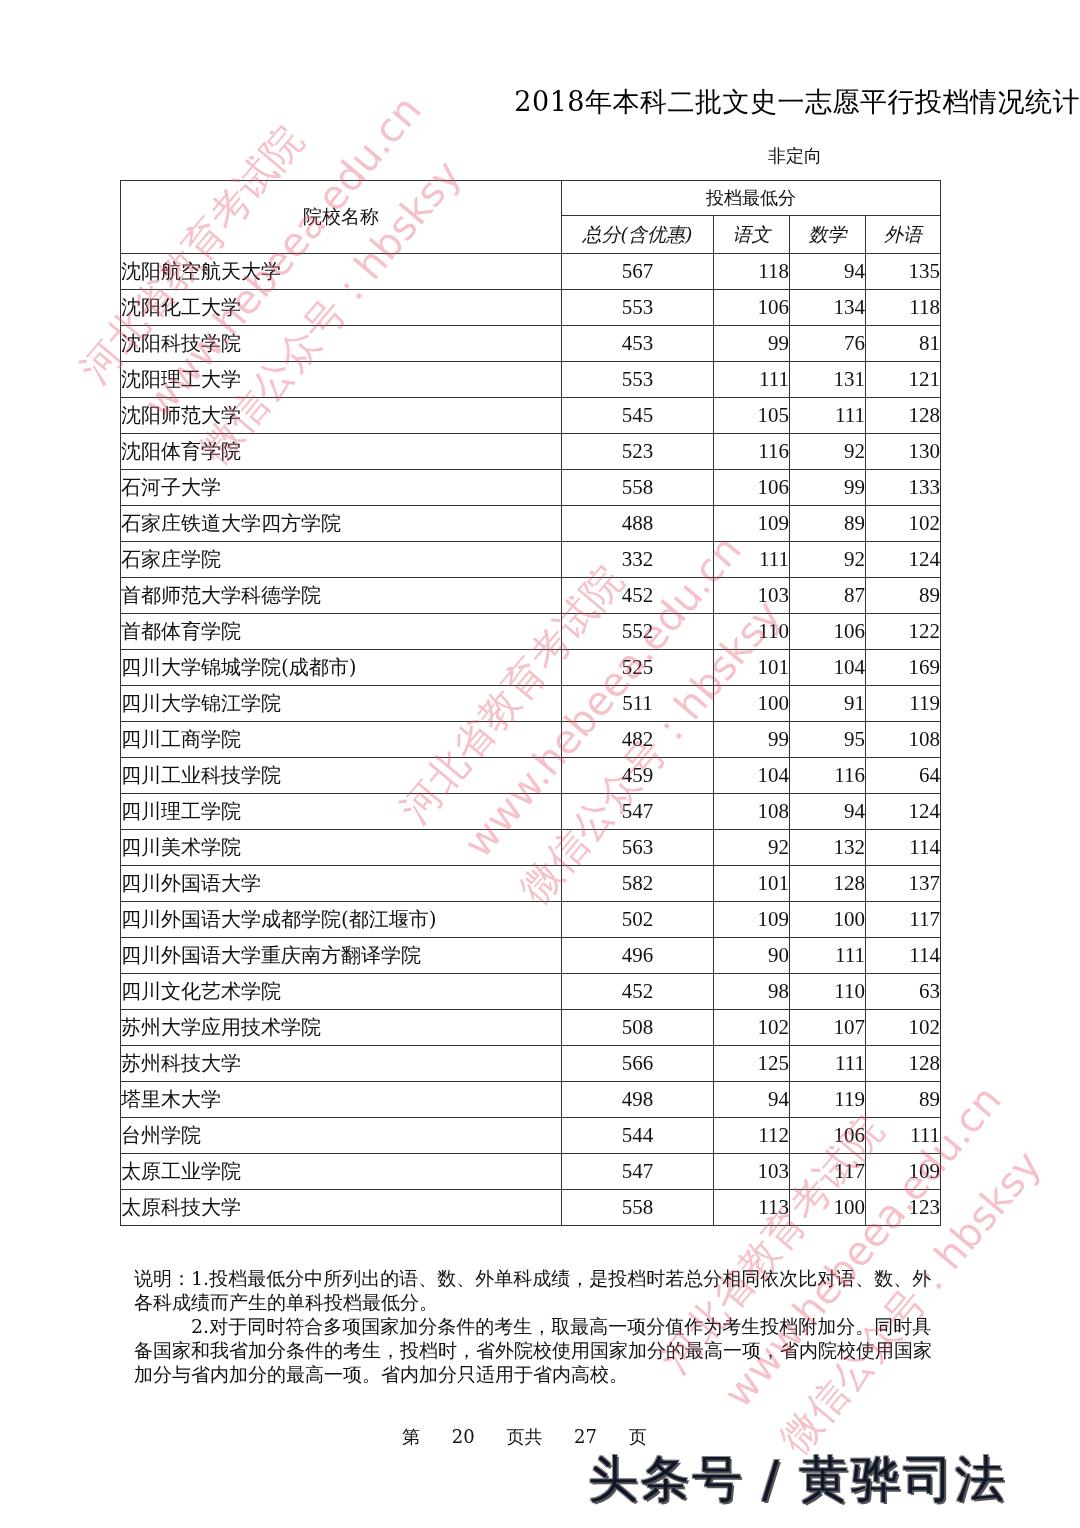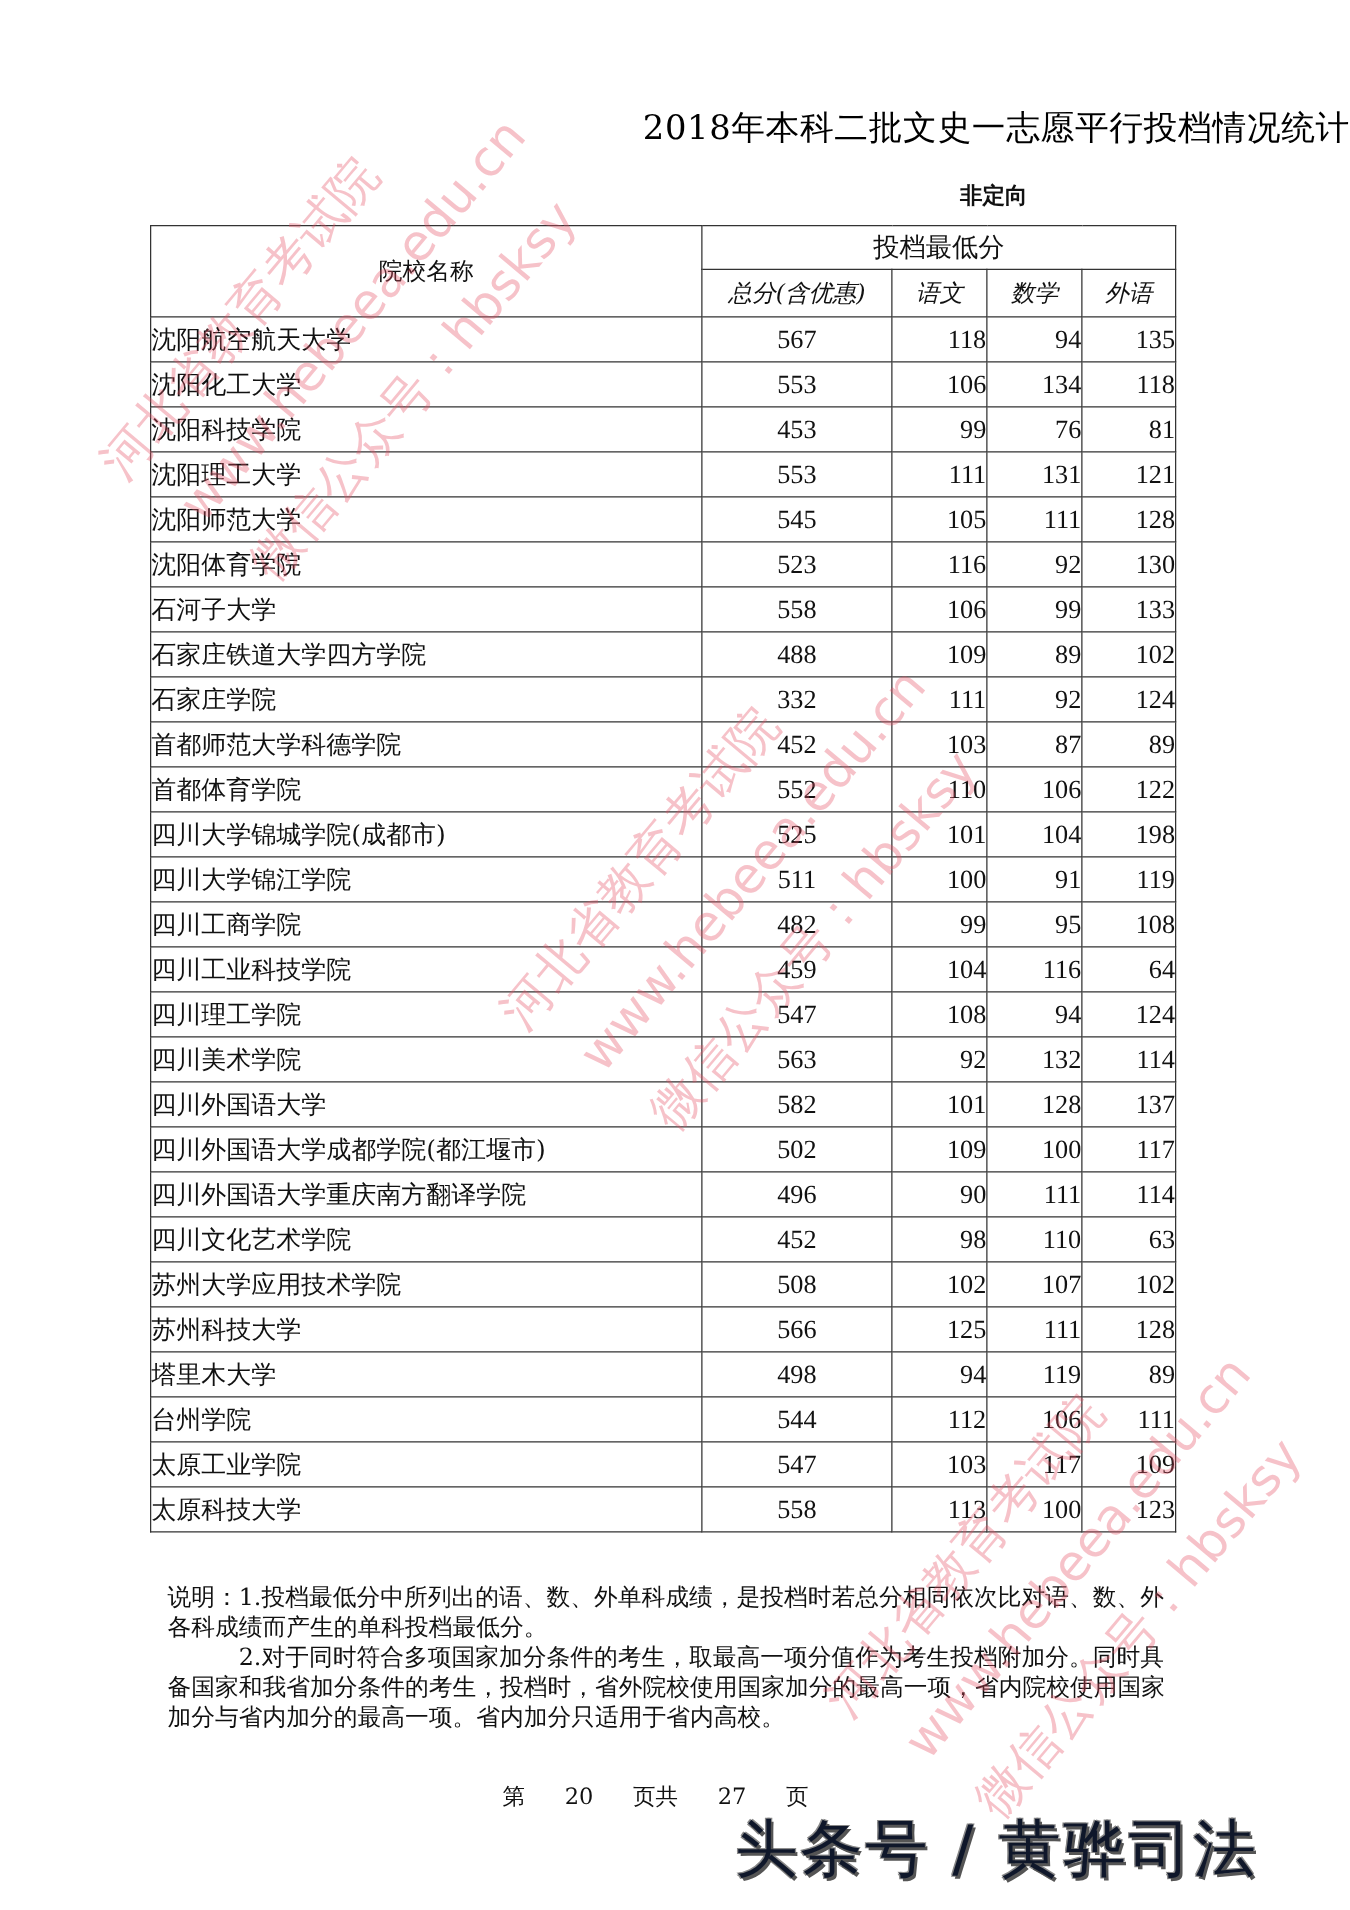--- a/index.html
+++ b/index.html
@@ -5,37 +5,37 @@
   html, body { margin: 0; padding: 0; }
   body {
     width: 1080px; height: 1528px; background: #ffffff; position: relative; overflow: hidden;
     font-family: "DejaVu Serif", "Liberation Serif", serif; color: #111;
   }
   .title {
     position: absolute; top: 84px; left: 0; width: 1080px; text-align: right;
     font-size: 27px; letter-spacing: 0.5px; color: #000000;
   }
   .subtitle {
-    position: absolute; top: 144px; left: 768px; font-size: 18px; font-weight: bold;
+    position: absolute; top: 144px; left: 768px; font-size: 18px; font-weight: normal;
     font-family: "DejaVu Sans", "Liberation Sans", sans-serif;
   }
   table.scores {
     position: absolute; top: 180px; left: 120px; width: 820px;
     border-collapse: collapse; table-layout: fixed; padding-left: 21px;
   }
   table.scores td, table.scores th {
     border: 1.5px solid #333; padding: 0; font-weight: normal;
   }
   table.scores col.c-name { width: 441px; }
   table.scores col.c-total { width: 152px; }
   table.scores col.c-chn { width: 76px; }
   table.scores col.c-math { width: 76px; }
   table.scores col.c-eng { width: 75px; }
   th.h-name { height: 72px; font-size: 19px; text-align: center; }
-  th.h-group { height: 34px; font-size: 21px; text-align: center; }
+  th.h-group { height: 34px; font-size: 18px; text-align: center; }
   th.h-sub { height: 36px; font-size: 19px; text-align: center; font-style: italic; }
   tr.row td { height: 35px; }
   td.name { font-size: 20px; padding-left: 7px; text-align: left; white-space: nowrap; }
   td.num {
     font-family: "Liberation Serif", "DejaVu Serif", serif; font-weight: bold; font-size: 21px;
   }
   td.total { text-align: center; }
   td.sub { text-align: right; padding-right: 10px; }
   .notes {
     position: absolute; top: 1266px; left: 134px; width: 808px; font-size: 19px; line-height: 24px;
@@ -159,21 +159,21 @@
         <td class="num total">552</td>
         <td class="num sub">110</td>
         <td class="num sub">106</td>
         <td class="num sub">122</td>
       </tr>
       <tr class="row">
         <td class="name">四川大学锦城学院(成都市)</td>
         <td class="num total">525</td>
         <td class="num sub">101</td>
         <td class="num sub">104</td>
-        <td class="num sub">198</td>
+        <td class="num sub">169</td>
       </tr>
       <tr class="row">
         <td class="name">四川大学锦江学院</td>
         <td class="num total">511</td>
         <td class="num sub">100</td>
         <td class="num sub">91</td>
         <td class="num sub">119</td>
       </tr>
       <tr class="row">
         <td class="name">四川工商学院</td>

